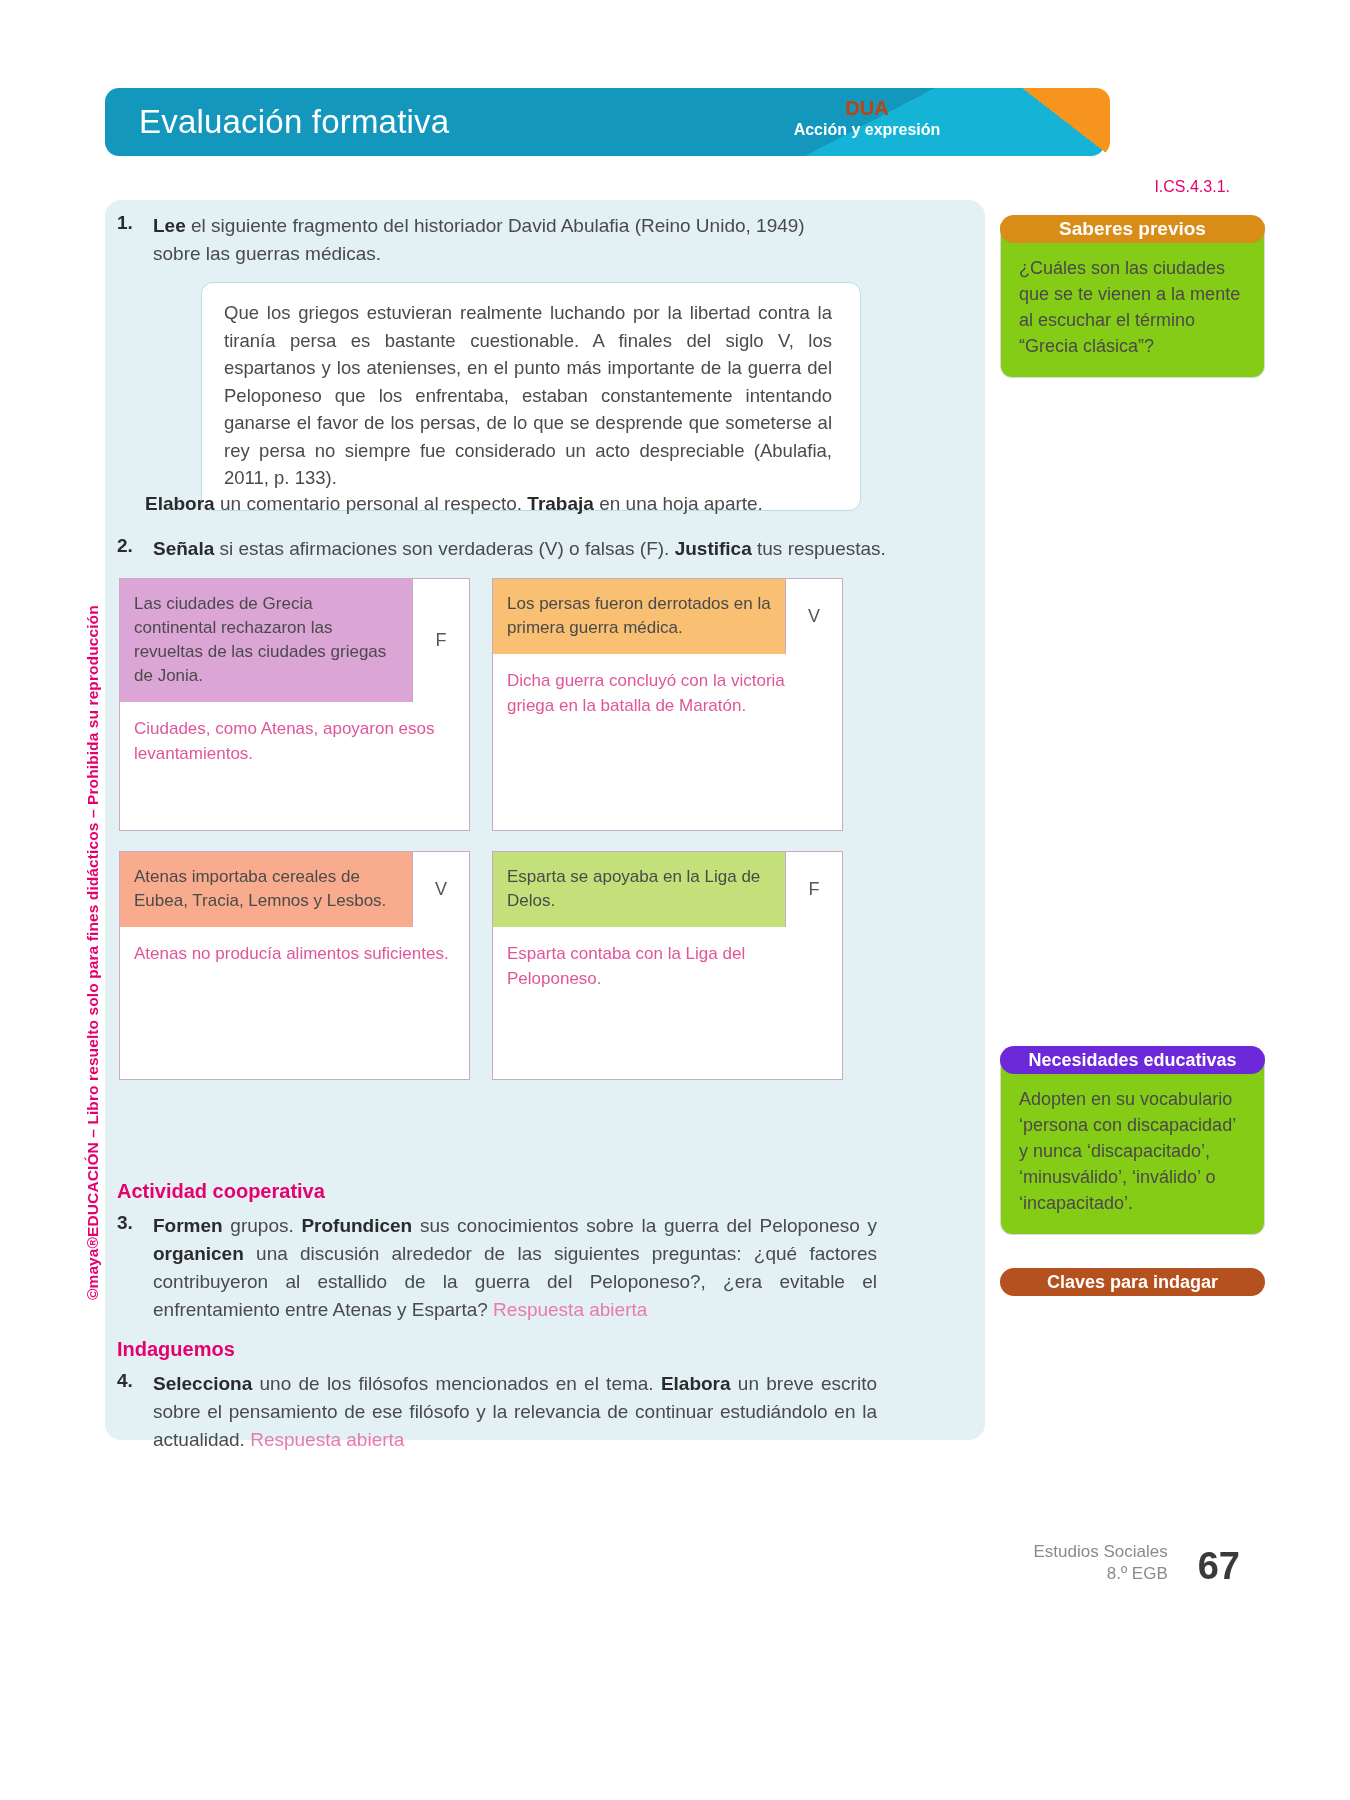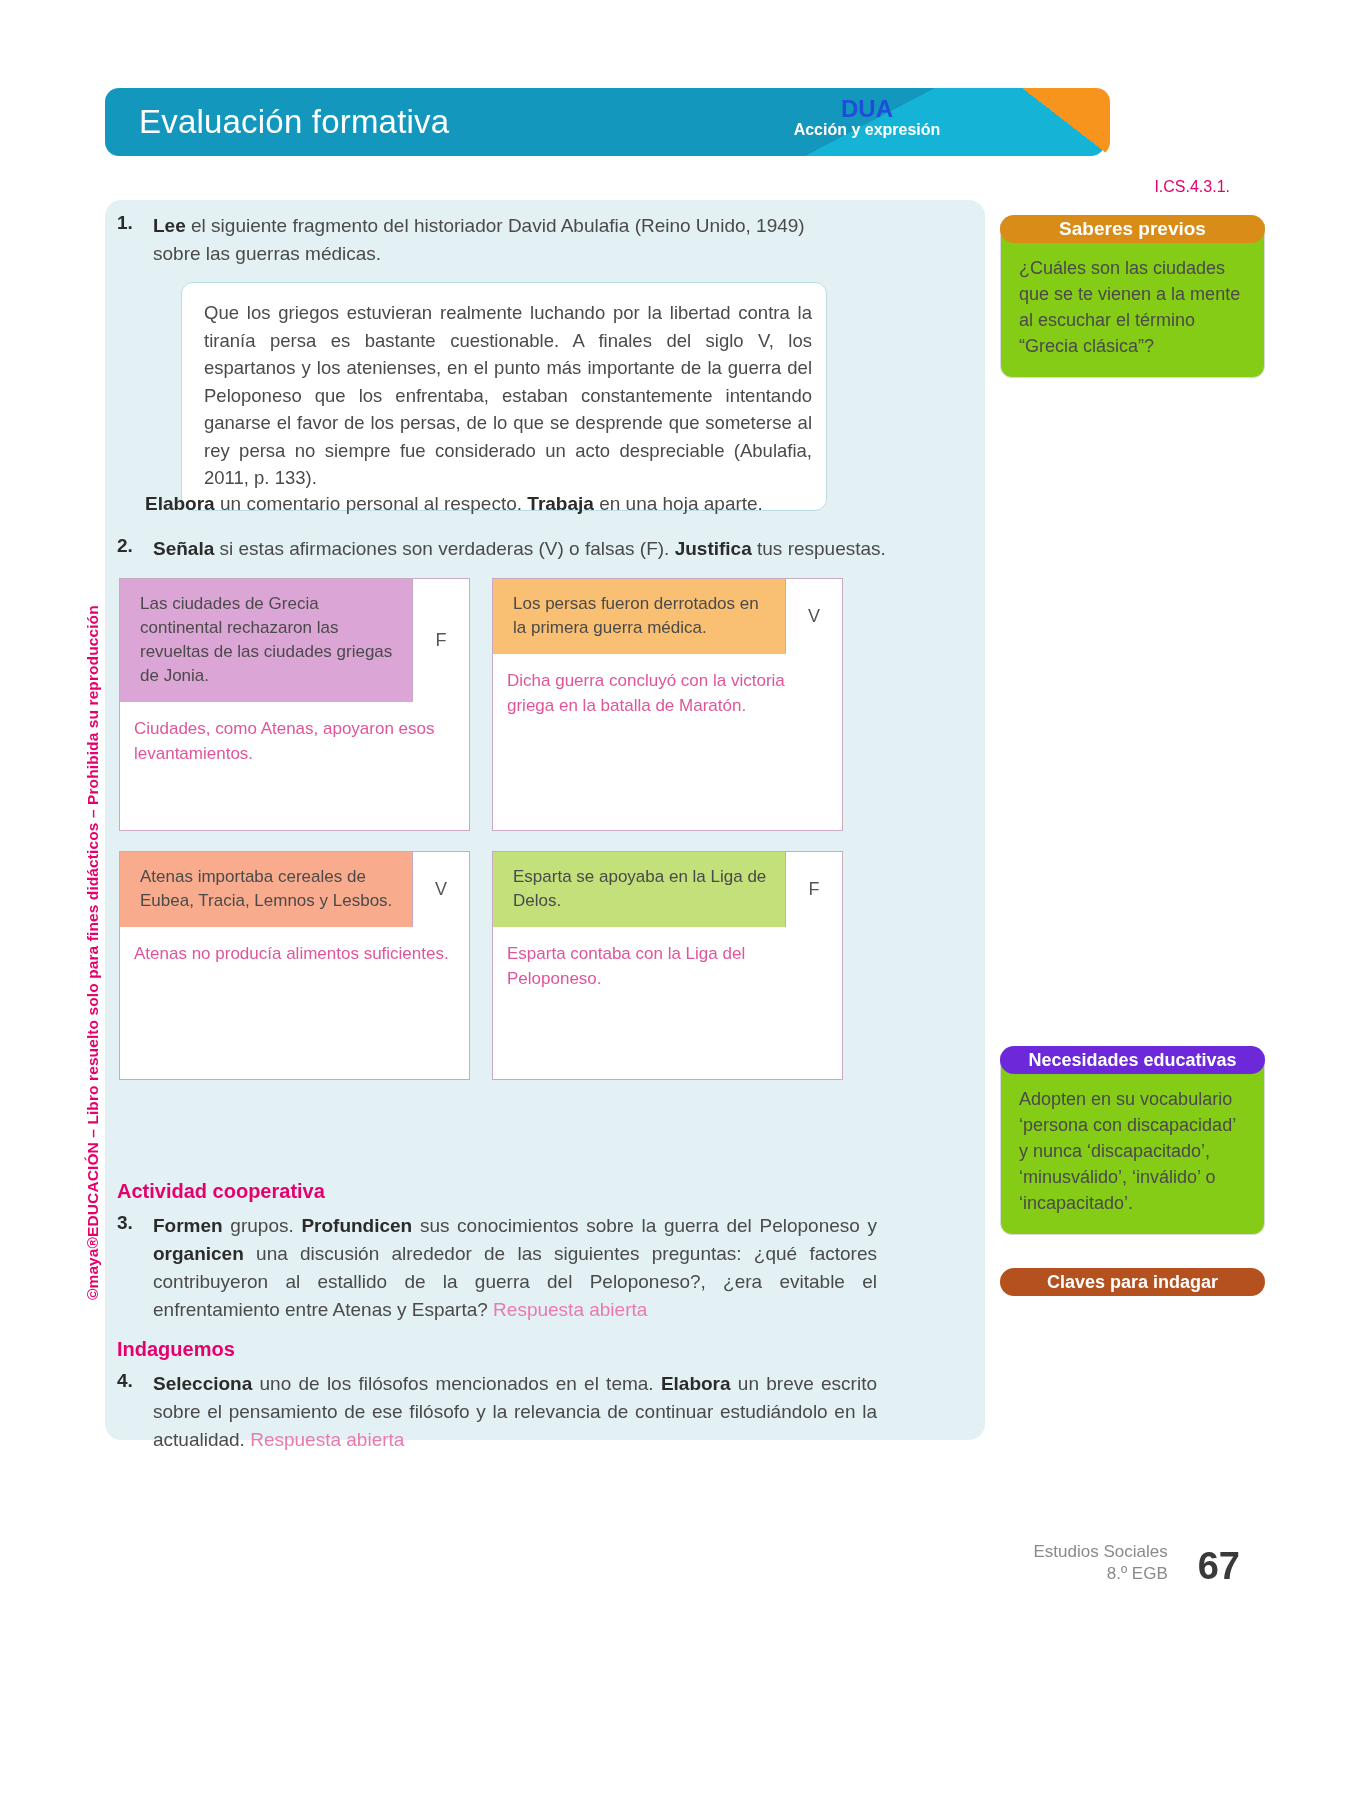--- a/index.html
+++ b/index.html
@@ -61,21 +61,21 @@
     content:"";position:absolute;inset:0;
     background:linear-gradient(to bottom left,#f7941e 0%,#f7941e 50%,transparent 50%,transparent 100%);
   }
   .banner-title{
     position:absolute;left:34px;top:50%;transform:translateY(-50%);
     color:#ffffff;font-size:33px;font-weight:normal;letter-spacing:.2px;
   }
   .banner-dua{
     position:absolute;right:118px;top:9px;text-align:center;width:240px;
   }
-  .banner-dua .d1{color:#1d4ed8;font-weight:bold;font-size:24px;line-height:23px;}
+  .banner-dua .d1{color:#c2410c;font-weight:bold;font-size:20px;line-height:23px;}
   .banner-dua .d2{color:#fff;font-weight:bold;font-size:16px;line-height:20px;}
   .code{
     position:absolute;right:120px;top:178px;
     color:#e5006d;font-size:16px;
   }
 
   
   .main{
     position:absolute;
     left:105px;top:200px;width:880px;height:1240px;
@@ -84,43 +84,43 @@
   }
 
   .item{position:absolute;display:flex;}
   .num{width:36px;font-weight:bold;font-size:19px;color:#2b2b2b;flex:none;}
   .itxt{font-size:19px;line-height:28px;color:#4a4a4a;}
   .itxt b{color:#2b2b2b;font-weight:bold;}
 
   #q1{left:12px;top:12px;width:740px;}
 
   .quote{
-    position:absolute;left:76px;top:82px;width:608px;
+    position:absolute;left:96px;top:82px;width:608px;
     background:#ffffff;border:1px solid #bcdde6;border-radius:12px;
-    padding:16px 14px 18px 22px;
+    padding:16px 28px 18px 22px;
     font-size:18.5px;line-height:27.5px;color:#4a4a4a;
     text-align:justify;
   }
 
   .elabora{position:absolute;left:40px;top:290px;width:740px;font-size:19px;line-height:28px;color:#4a4a4a;}
   .elabora b{color:#2b2b2b;}
 
   #q2{left:12px;top:335px;width:800px;}
 
   
   .vfgrid{position:absolute;left:14px;top:378px;width:840px;}
   .vfrow{display:flex;gap:22px;margin-bottom:20px;}
   .vfcard{
     width:349px;
     background:#ffffff;
     border:1px solid #c9a9c4;
   }
   .vfhead{display:flex;align-items:stretch;}
   .vfstate{
-    flex:1;padding:13px 14px 14px 20px;
+    flex:1;padding:13px 14px 14px 14px;
     font-size:17px;line-height:24px;color:#4a4a4a;
   }
   .vfmark{
     width:56px;flex:none;background:#ffffff;
     border-left:1px solid #c9a9c4;
     display:flex;align-items:center;justify-content:center;
     font-size:18px;color:#555;
   }
   .vfans{
     padding:14px 14px 0 14px;

